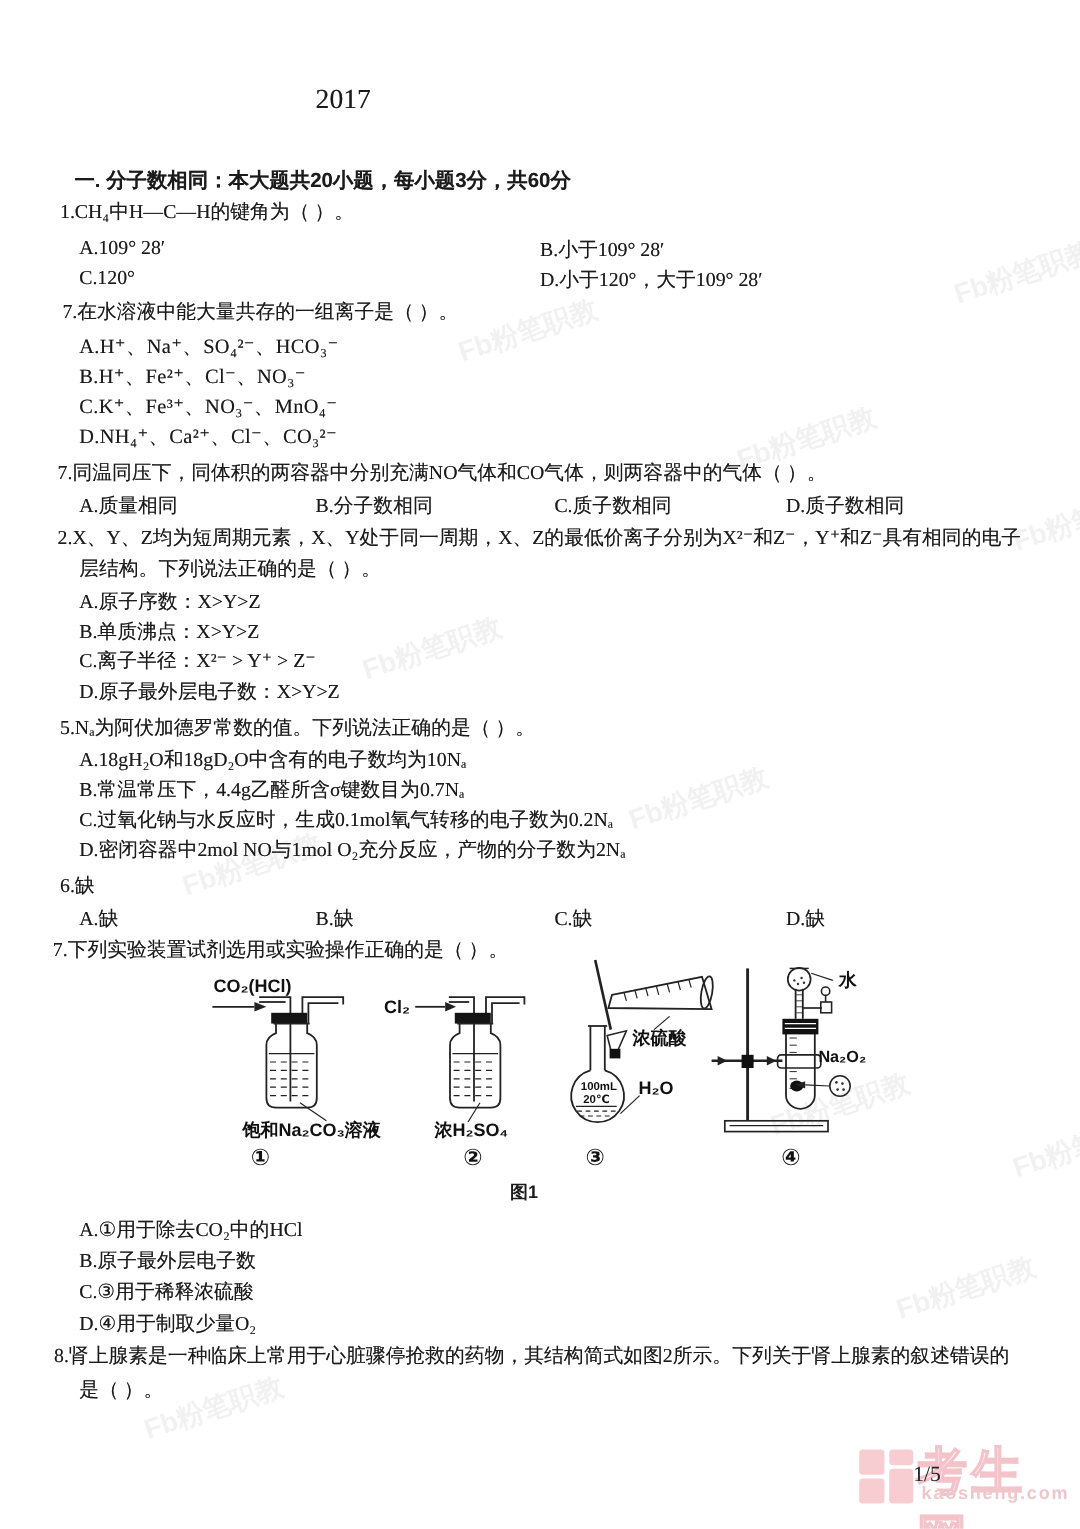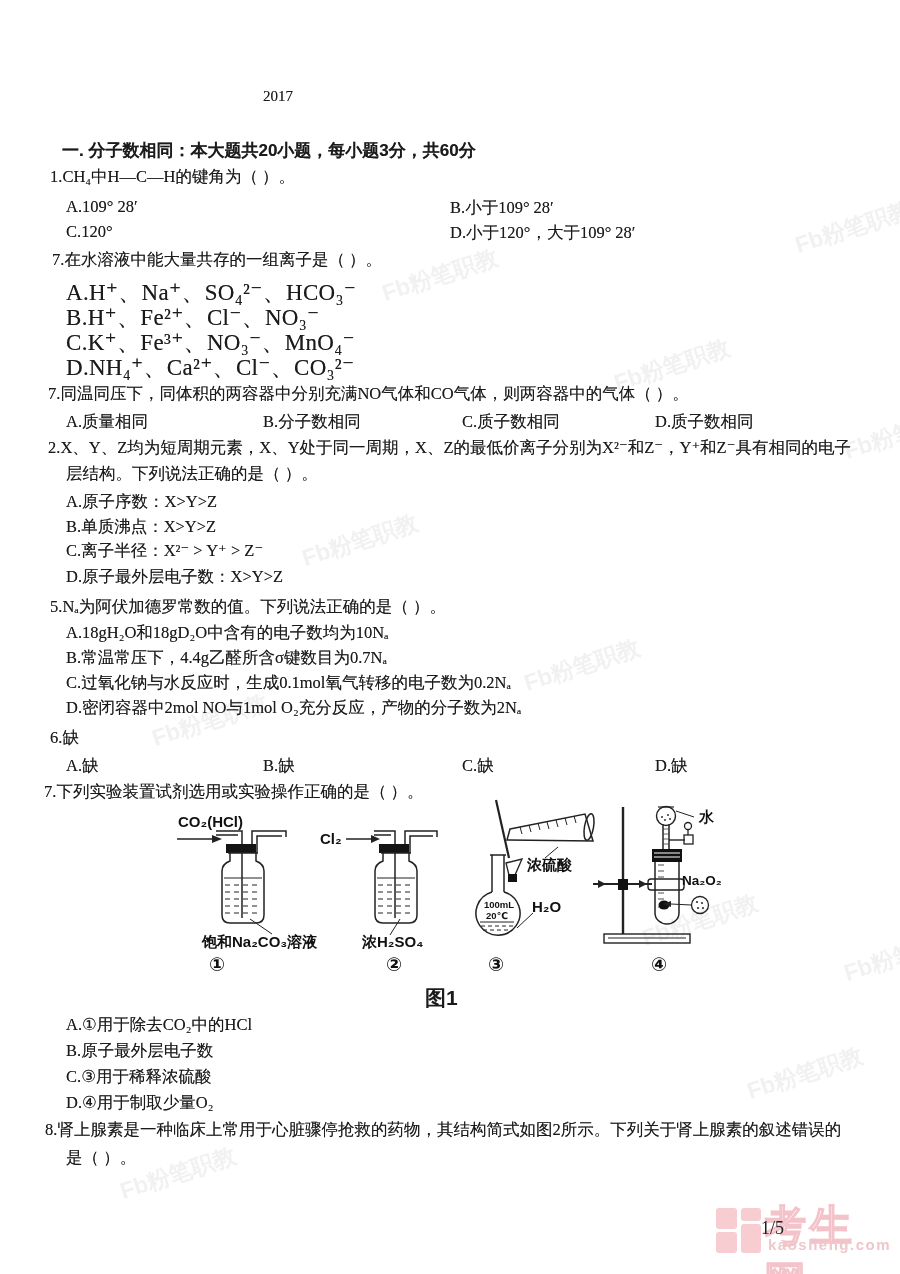--- a/index.html
+++ b/index.html
@@ -1,22 +1,22 @@
 <!DOCTYPE html>
 <html><head>
 <meta charset="utf-8">
 <style>
   html,body{margin:0;padding:0;}
   body{width:900px;height:1274px;background:#ffffff;position:relative;overflow:hidden;
        font-family:"Liberation Serif","DejaVu Serif",serif;color:#1b1b1b;}
   .ln{position:absolute;font-size:16.5px;white-space:nowrap;text-shadow:0 0 .4px rgba(0,0,0,.5);}
-  .ttl{font-size:15px;margin-top:18px;}
+  .ttl{font-size:23px;}
   .hdr{font-family:"Liberation Sans","DejaVu Sans",sans-serif;font-weight:700;font-size:17px;}
-  .fm{font-size:23px;letter-spacing:.3px;}
-  .cap{position:absolute;font-family:"Liberation Sans","DejaVu Sans",sans-serif;font-weight:700;font-size:21px;}
+  .fm{font-size:17px;letter-spacing:.3px;}
+  .cap{position:absolute;font-family:"Liberation Sans","DejaVu Sans",sans-serif;font-weight:700;font-size:15px;}
   .wm{position:absolute;color:rgba(165,165,165,.16);font-size:23px;font-weight:700;
       transform:rotate(-18deg);white-space:nowrap;pointer-events:none;
       font-family:"Liberation Sans","DejaVu Sans",sans-serif;}
   svg text{font-family:"Liberation Sans","DejaVu Sans",sans-serif;font-weight:700;fill:#111;}
   .figsvg{position:absolute;left:0;top:795px;}
   
   .blk{position:absolute;background:#f8cdd2;border-radius:3px;}
   .logoTxt{position:absolute;left:764px;top:1198px;font-size:42px;font-weight:700;letter-spacing:4px;
            color:#ffffff;-webkit-text-stroke:1.3px #f3c3c9;
            font-family:"Liberation Sans","DejaVu Sans",sans-serif;z-index:1;}

